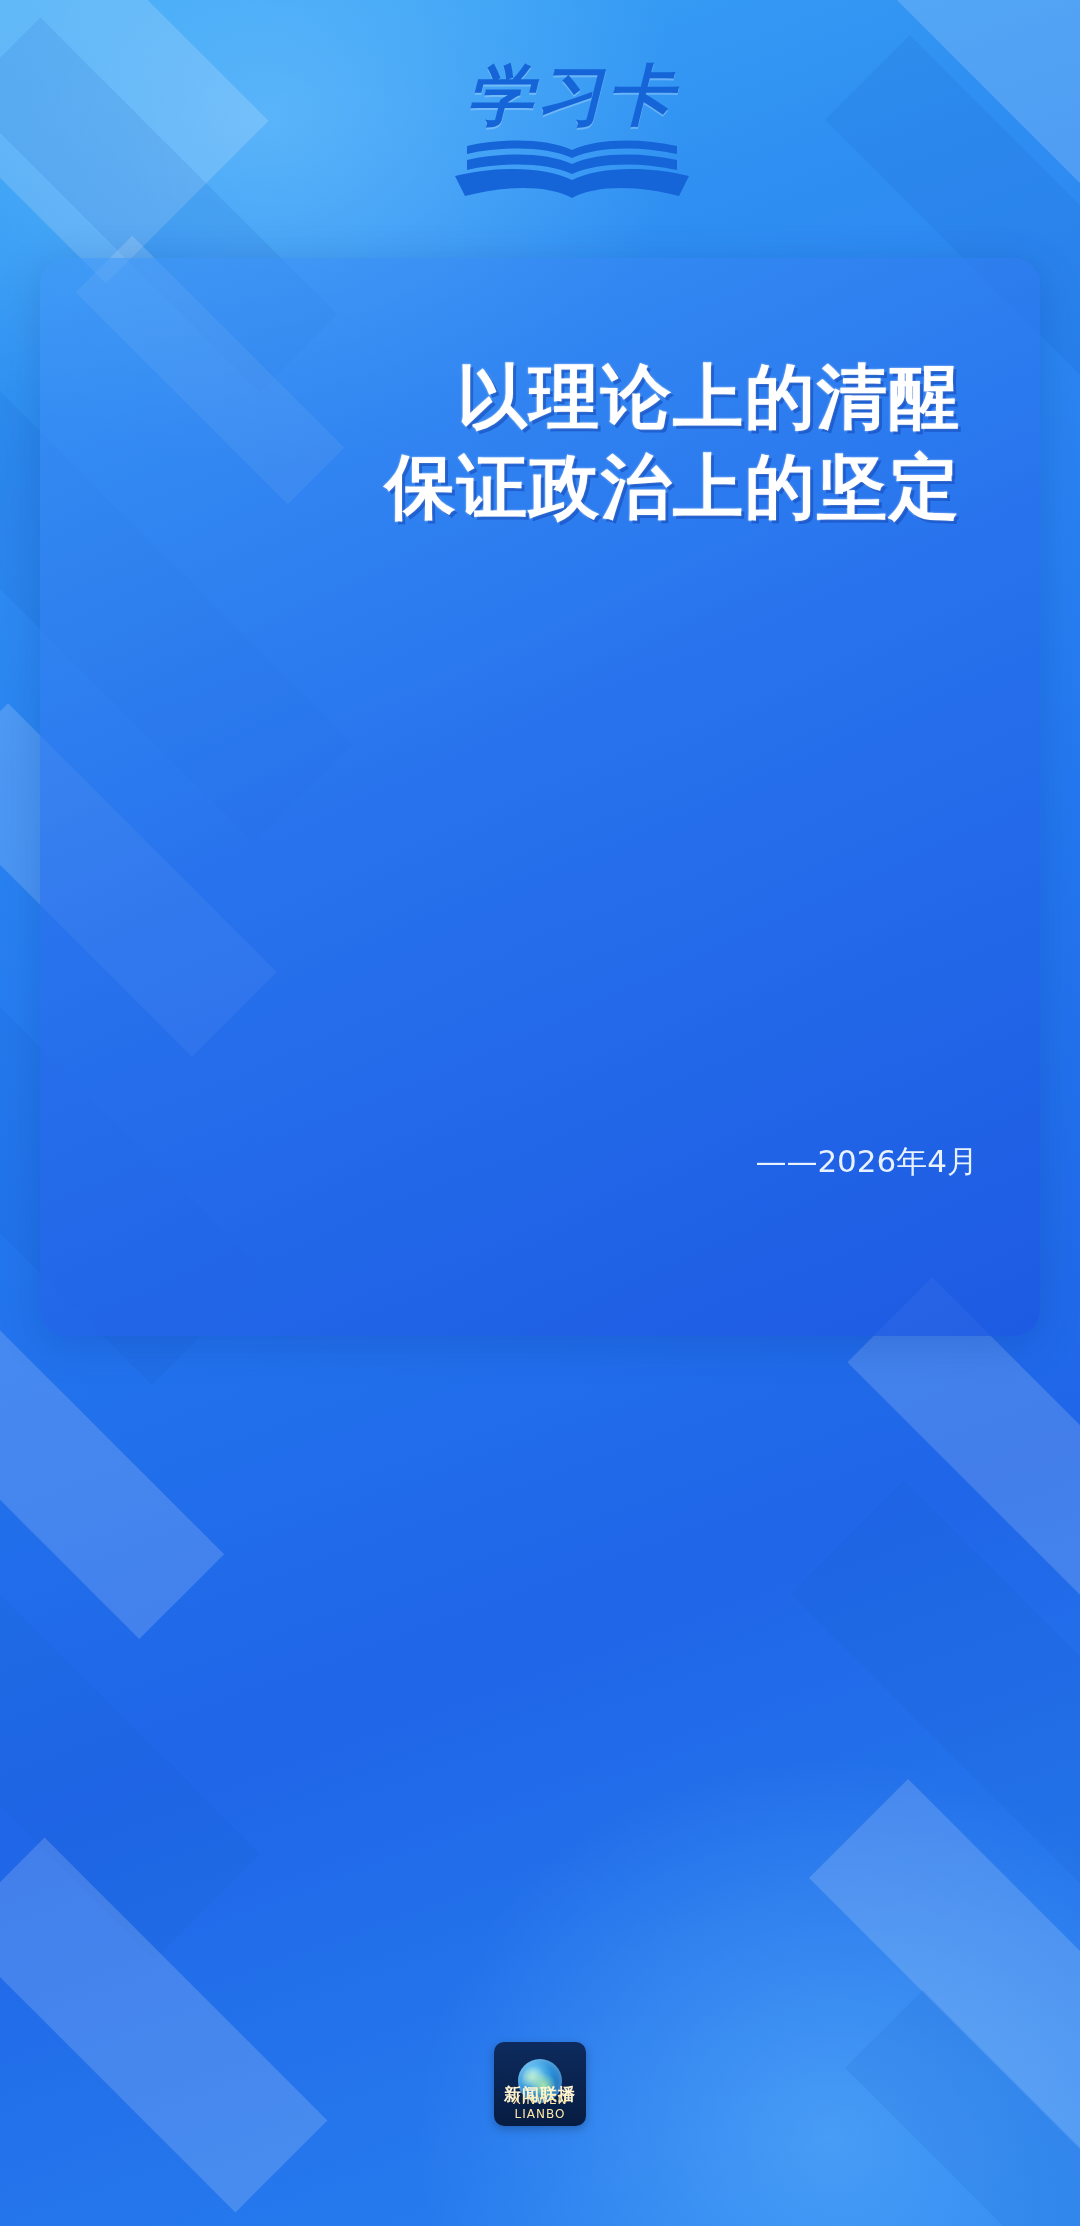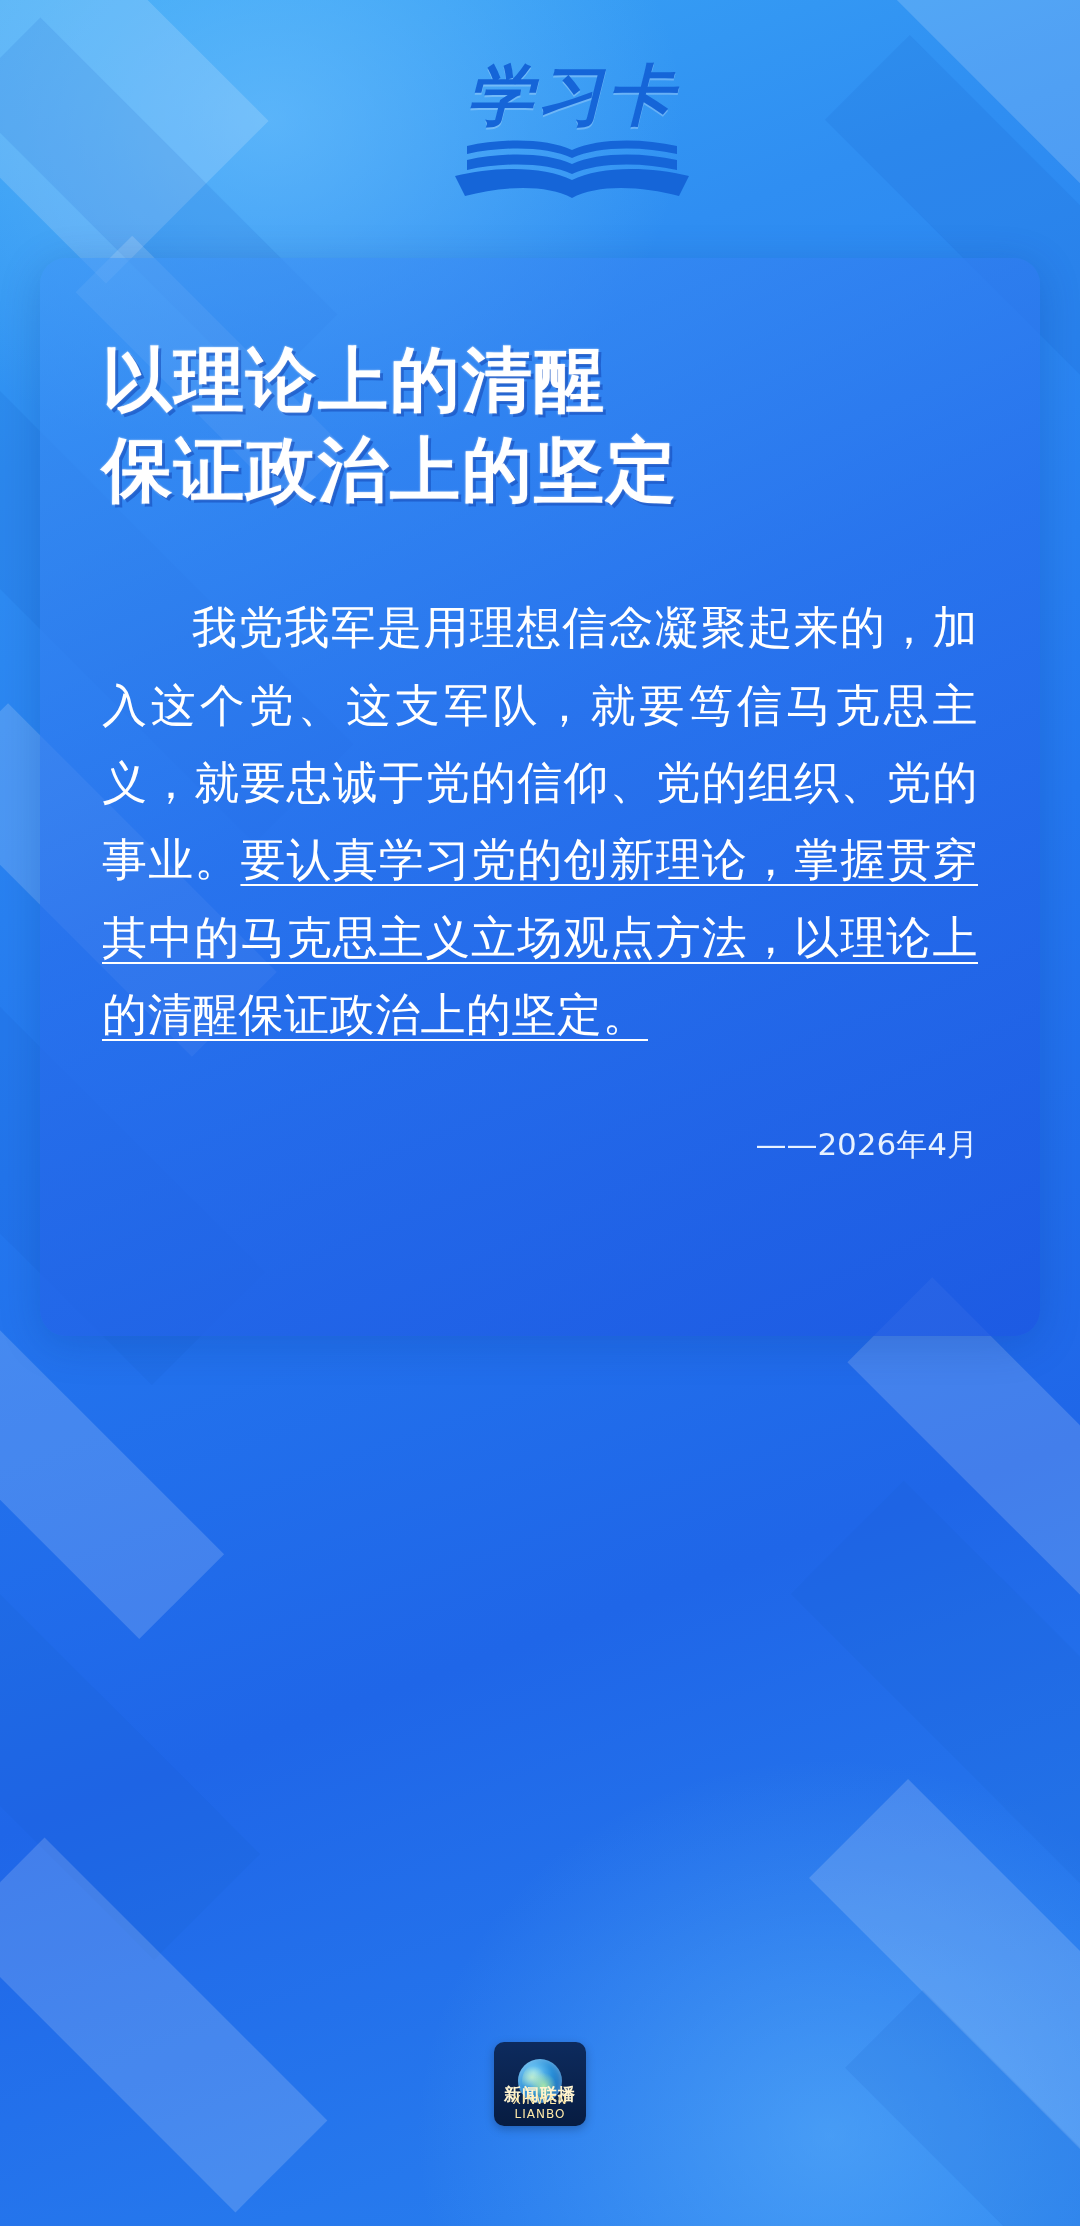--- a/index.html
+++ b/index.html
@@ -98,23 +98,23 @@
   }
   .card-inner {
     position: relative;
     width: 100%;
     height: 100%;
     padding: 0 62px;
     box-sizing: border-box;
   }
 
   .title {
-    margin: 0;
+    margin: 17px;
     padding-top: 78px;
-    text-align: left;
+    text-align: right;
     color: #ffffff;
     font-family: "DejaVu Sans", sans-serif;
     font-weight: bold;
     font-size: 70px;
     line-height: 1.28;
     letter-spacing: 2px;
     text-shadow:
       3px 3px 0px rgba(18,70,180,0.55),
       0 0 2px rgba(255,255,255,0.8);
     white-space: pre-line;
@@ -251,21 +251,20 @@
         </svg>
       </div>
     </div>
   </div>
 
   <div class="card">
     <div class="card-inner">
       <h1 class="title">以理论上的清醒
 保证政治上的坚定</h1>
 
-      <p class="quote"><span>我党我军是用理想信念凝聚起来的，加入这个党、这支军队，就要笃信马克思主义，就要忠诚于党的信仰、党的组织、党的事业。</span><span class="u">要认真学习党的创新理论，掌握贯穿其中的马克思主义立场观点方法，以理论上的清醒保证政治上的坚定。</span></p>
 
       <div class="attrib">
         <div>——2026年4月</div>
       </div>
     </div>
   </div>
 
   <div class="footer">
     <div class="badge">
       <div class="globe"></div>

